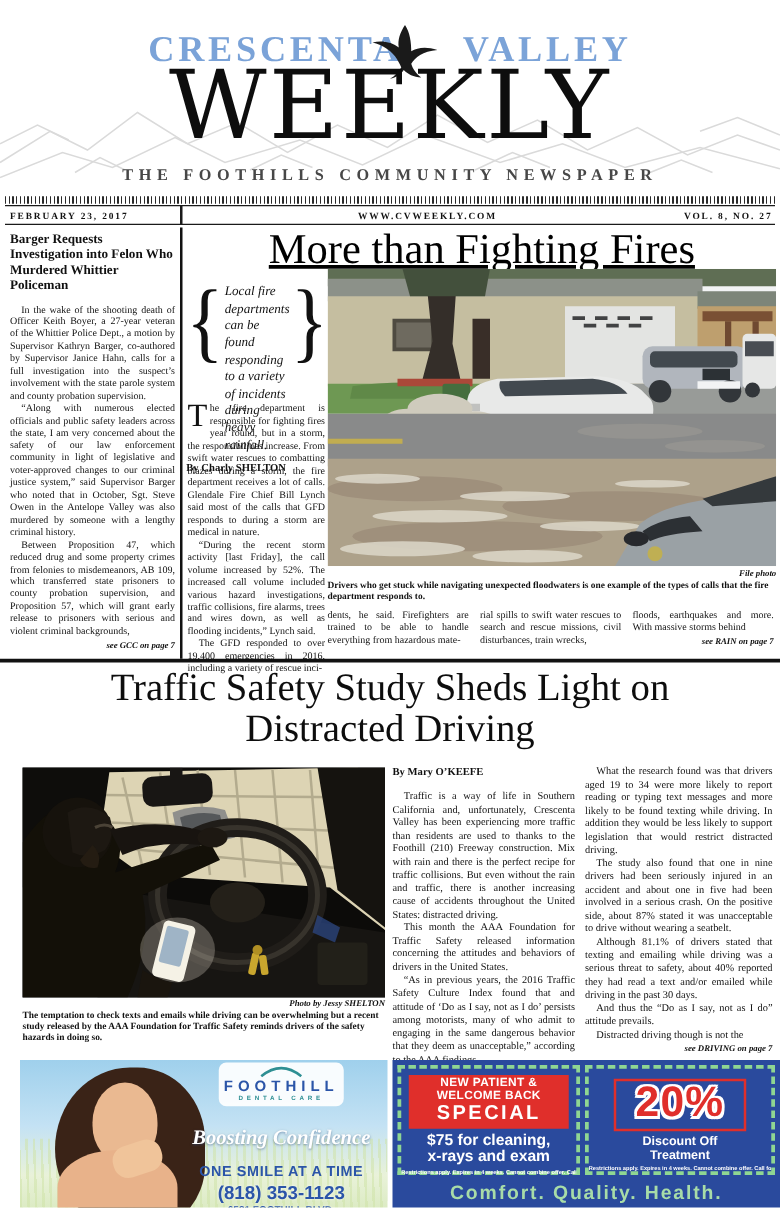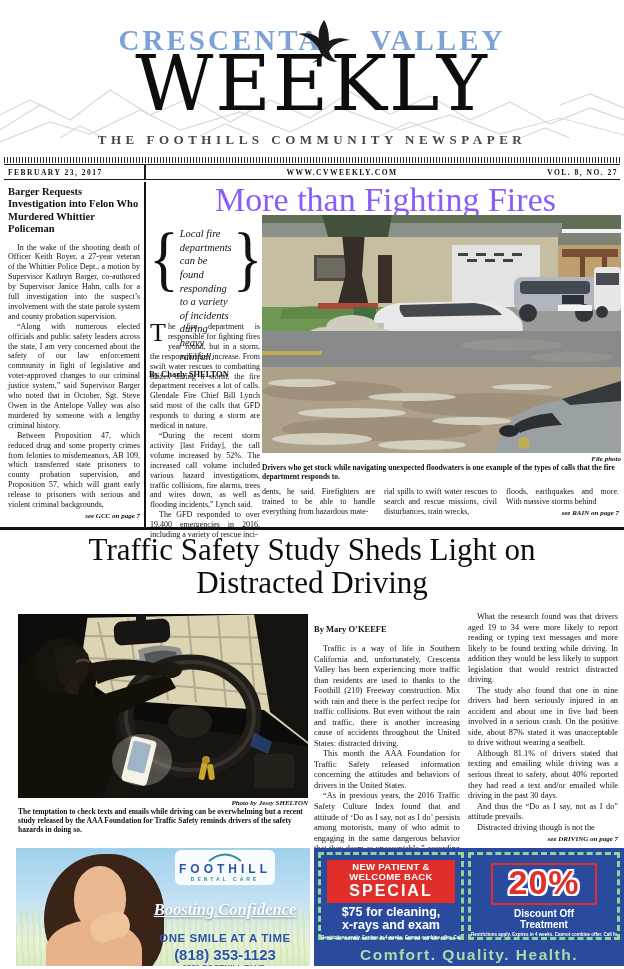--- a/index.html
+++ b/index.html
@@ -48,21 +48,21 @@
   .left-col h3 { font-size:10.5px; line-height:1.18; font-weight:bold; margin-bottom:7px; }
   .bodytext p {
     font-size:8px; line-height:1.24; text-align:justify; text-indent:9px;
     margin:0;
   }
   .jumpline { font-size:7px; font-style:italic; font-weight:bold; text-align:right; margin-top:2px; }
   .vrule-main { position:absolute; left:144px; top:182px; width:2px; height:345px; background:#111; }
   
   .fire-headline {
     position:absolute; left:150px; top:183px; width:471px; text-align:center;
-    font-size:34px; line-height:1; color:#8b5cf6;
+    font-size:34px; line-height:1; color:#000000;text-decoration:underline;
   }
   .pullquote-wrap { position:absolute; left:149px; top:224px; width:112px; }
   .pullquote { display:flex; align-items:stretch; }
   .pq-brace { font-size:62px; line-height:78px; font-weight:400; transform:scaleY(1.15); font-family:"Liberation Serif",serif; }
   .pq-text { flex:1; font-style:italic; font-size:10.5px; line-height:1.3; padding:3px 1px; }
   .byline { font-size:8.5px; font-weight:bold; margin-top:3px; }
   .fire-body { position:absolute; left:150px; top:322px; width:110px; }
   .dropcap { float:left; font-size:26px; line-height:22px; padding-right:2px; font-family:"Liberation Serif",serif; }
   .fire-body p.nodent { text-indent:0; }
   
@@ -79,41 +79,41 @@
   .traffic-headline {
     position:absolute; left:0; top:534px; width:624px; text-align:center;
     font-size:31px; line-height:1.05; color:#0d0d0d;
   }
   .photo-traffic { position:absolute; left:18px; top:614px; width:290px; height:184px; overflow:hidden; background:#0b0a09; }
   .traffic-credit { position:absolute; left:18px; top:799px; width:290px; }
   .traffic-caption { position:absolute; left:18px; top:807px; width:290px; }
   .traffic-col1 { position:absolute; left:314px; top:612px; width:146px; }
   .traffic-col2 { position:absolute; left:468px; top:612px; width:150px; }
   .traffic-col1 p, .traffic-col2 p { font-size:8.3px; line-height:1.27; text-align:justify; text-indent:9px; margin:0; }
-  .traffic-byline { font-size:8.5px; font-weight:bold; margin-bottom:10px;margin-top:12px; }
+  .traffic-byline { font-size:8.5px; font-weight:bold; margin-bottom:10px; }
   
   .ad-dental {
     position:absolute; left:16px; top:848px; width:294px; height:118px; overflow:hidden;
     background:linear-gradient(180deg,#9fd0ec 0%,#c4e2f4 45%,#e9f2d9 78%,#dcebc4 100%);
     font-family:"Liberation Sans", sans-serif;
   }
   .grass {
     position:absolute; left:0; bottom:0; width:100%; height:55px; opacity:.55;
     background:repeating-linear-gradient(88deg,#cfe3a8 0 2px,transparent 2px 6px);
   }
   .woman-hair { position:absolute; left:28px; top:6px; width:120px; height:130px; background:#3a2317; border-radius:50% 45% 40% 50%; }
   .woman-face { position:absolute; left:58px; top:18px; width:52px; height:64px; background:#eab991; border-radius:50% 50% 46% 46%; }
   .woman-shoulder { position:absolute; left:30px; top:72px; width:96px; height:60px; background:#e8b28a; border-radius:50% 50% 0 0; }
   .woman-hand { position:absolute; left:74px; top:66px; width:40px; height:26px; background:#f0c49a; border-radius:12px; transform:rotate(-18deg); }
   .dental-right { position:absolute; right:4px; top:2px; width:162px; text-align:center; }
   .logo-box { background:rgba(255,255,255,.92); border-radius:6px; padding:2px 4px 3px; display:inline-block; margin-bottom:15px; }
   .logo-arc { display:block; margin:0 auto; }
   .logo-name { font-size:12px; letter-spacing:4px; color:#2B55A8; font-weight:bold; }
   .logo-sub { font-size:5px; letter-spacing:3px; color:#2E8F93; font-weight:bold; }
-  .dental-script { font-family:"Liberation Serif", serif; font-style:italic; font-weight:bold; font-size:16.5px; color:#ffffff; text-shadow:0 1px 2px rgba(40,70,120,.6); white-space:nowrap;text-decoration:underline; }
+  .dental-script { font-family:"Liberation Serif", serif; font-style:italic; font-weight:bold; font-size:16.5px; color:#ffffff; text-shadow:0 1px 2px rgba(40,70,120,.6); white-space:nowrap; }
   .dental-slogan { font-size:11.5px; font-weight:bold; color:#2B55A8; letter-spacing:.5px; margin-top:12px; }
   .dental-phone { font-size:15px; font-weight:bold; color:#2B55A8; margin-top:2px; text-shadow:0 0 2px #fff; }
   .dental-addr { font-size:8px; font-weight:bold; color:#2B55A8; line-height:1.2; text-shadow:0 0 2px #fff; }
   .dental-note { font-size:7.5px; font-weight:bold; font-style:italic; color:#d9842e; margin-top:1px; }
   .ad-blue-region { position:absolute; left:314px; top:848px; width:310px; height:118px; background:#2A4A9D; font-family:"Liberation Sans", sans-serif; }
   .ad-box { position:absolute; top:4px; height:88px; border:3px dashed #8FD692; }
   .ad-box-special { left:4px; width:146px; text-align:center; }
   .ad-box-discount { left:154px; width:152px; text-align:center; }
   .red-banner { background:#E02F2B; margin:5px 6px 3px; padding:2px 0 3px; color:#fff; }
   .red-banner .l1 { font-size:9.5px; font-weight:bold; letter-spacing:.3px; line-height:1.1; }

